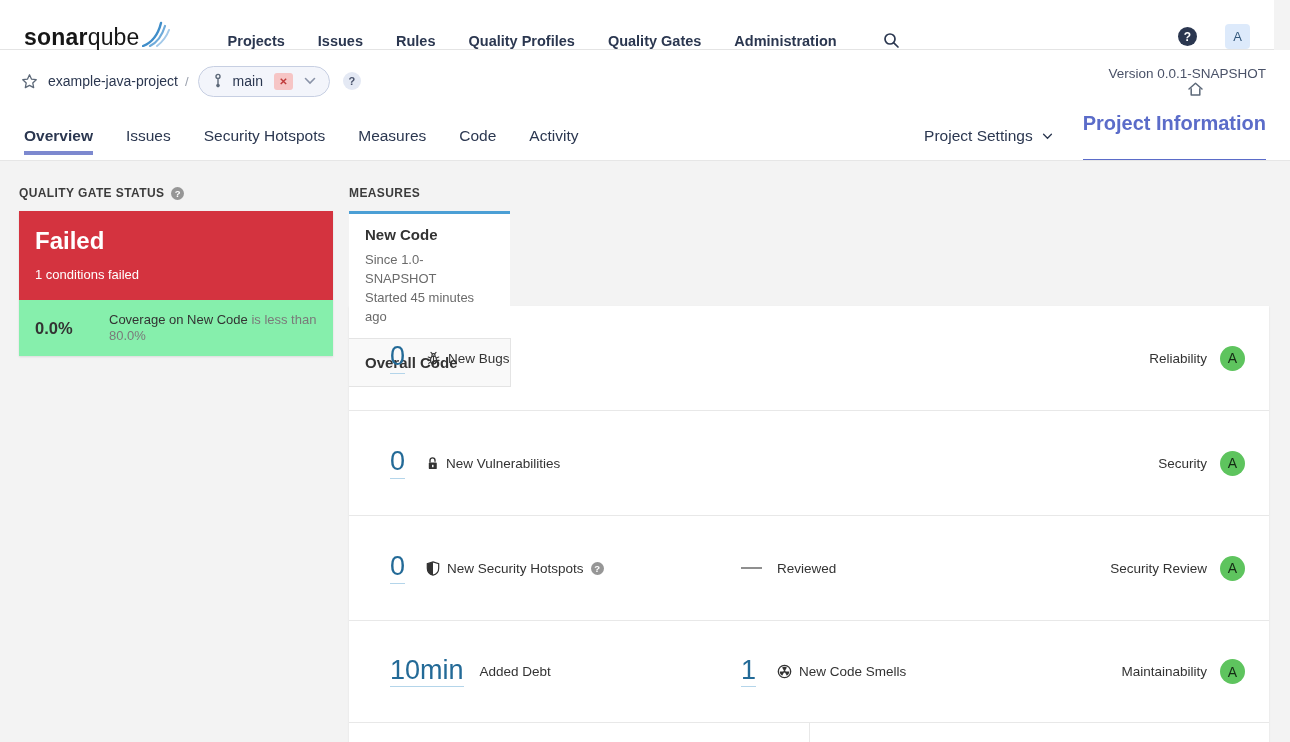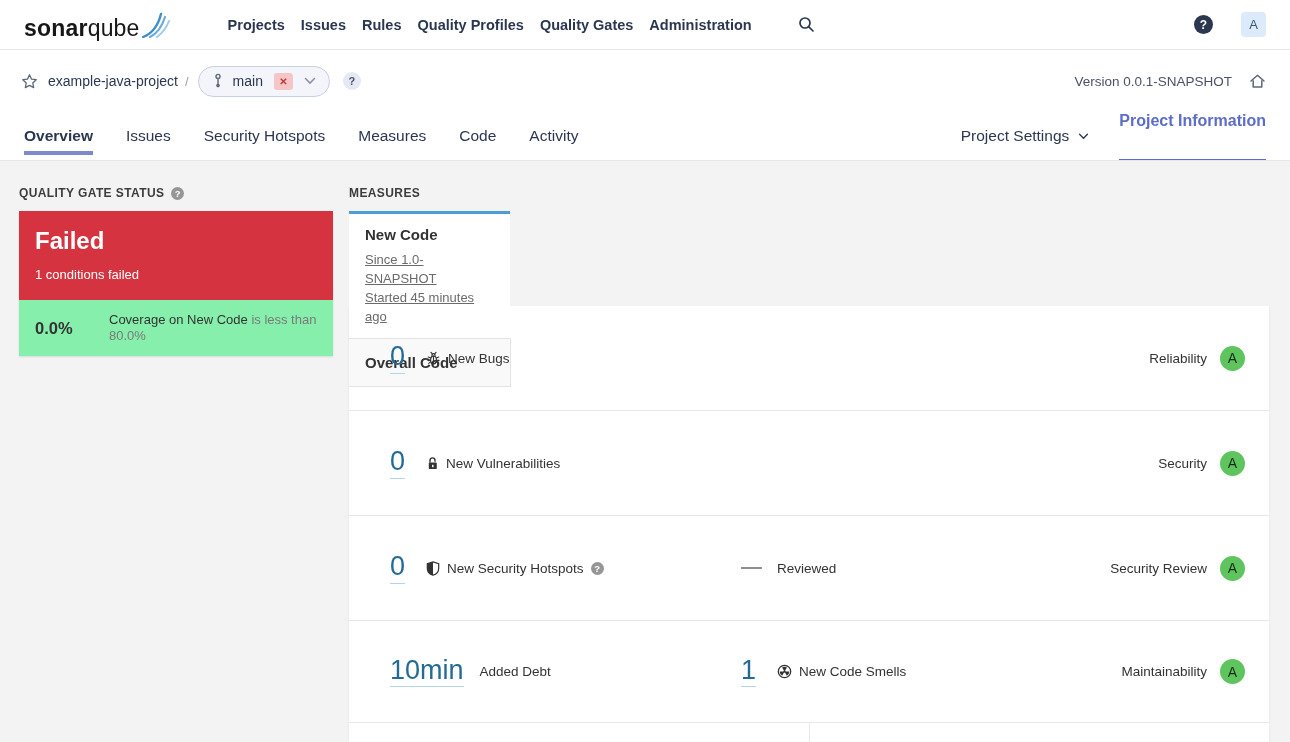--- a/index.html
+++ b/index.html
@@ -5,30 +5,30 @@
   * { margin:0; padding:0; box-sizing:border-box; }
   html,body { width:1290px; height:742px; overflow:hidden; }
   body {
     font-family:"Liberation Sans", sans-serif;
     background:#f3f3f3; color:#333; position:relative;
   }
   svg { display:block; }
 
   
   .topbar {
-    position:absolute; top:0; left:0; right:0; height:50px;
+    position:absolute; top:0; left:0; right:16px; height:50px;
     background:#fff; border-bottom:1px solid #e4e4e4;
-    display:flex; align-items:center; padding:0 24px;
+    display:flex; align-items:flex-end; padding:0 24px;
   }
   .logo { display:flex; align-items:flex-end; cursor:pointer; margin-right:56px; }
   .logo-text { font-size:23px; color:#161616; letter-spacing:0.2px; line-height:1; }
   .logo-bold { font-weight:700; }
   .logo-light { font-weight:400; }
   .logo-swoosh { margin-left:2px; margin-bottom:2px; }
-  .nav-links { display:flex; align-items:center; gap:16px; }
+  .nav-links { display:flex; align-items:center; gap:33px; }
   .nav-link { font-size:14.5px; font-weight:600; color:#2b3750; cursor:pointer; }
   .nav-search { margin-left:46px; cursor:pointer; }
   .top-right { margin-left:auto; display:flex; align-items:center; gap:28px; }
   .help-btn {
     width:19px; height:19px; border-radius:50%; background:#2b3750; color:#fff;
     font-size:12px; font-weight:700; display:flex; align-items:center; justify-content:center;
     cursor:pointer;
   }
   .avatar {
     width:25px; height:25px; border-radius:4px; background:#ddeafb; color:#33587c;
@@ -50,31 +50,31 @@
     width:19px; height:17px; border-radius:3px; background:#f6c5c5; color:#bf3a3a;
     font-size:10px; font-weight:700; display:flex; align-items:center; justify-content:center;
     cursor:pointer;
   }
   .branch-chevron { margin-left:11px; }
   .crumb-help {
     width:18px; height:18px; border-radius:50%; background:#e4e9f4; color:#49536b;
     font-size:11px; font-weight:700; display:flex; align-items:center; justify-content:center;
     margin-left:13px; cursor:pointer;
   }
-  .crumb-right { margin-left:auto; display:flex; align-items:center; }
+  .crumb-right { margin-left:auto; display:flex; align-items:center;flex-direction:column; }
   .version-label { font-size:13.5px; color:#4a5268; }
   .home-btn { margin-left:17px; cursor:pointer; display:flex; }
 
   .tabs-row { height:48px; display:flex; align-items:stretch; padding:0 24px; }
   .tab { position:relative; display:flex; align-items:center; margin-right:33px; font-size:15.5px; color:#2b3750; cursor:pointer; }
   .tab.active { font-weight:700; }
   .tab.active::after { content:''; position:absolute; left:0; right:0; bottom:5px; height:4px; background:#7d89cf; }
   .tabs-right { margin-left:auto; display:flex; gap:30px; }
   .proj-settings { display:flex; align-items:center; gap:9px; font-size:15.5px; color:#2b3750; cursor:pointer; }
-  .proj-info { font-size:16px; font-weight:700; color:#5b6cc9; border-bottom:1px solid #5b6cc9; padding-bottom:1px; cursor:pointer; }
+  .proj-info { font-size:20px; font-weight:700; color:#5b6cc9; border-bottom:1px solid #5b6cc9; padding-bottom:1px; cursor:pointer; }
 
   
   .content { position:absolute; top:161px; left:0; right:0; bottom:0; background:#f3f3f3; }
   .section-title { font-size:12px; font-weight:700; color:#3c3c3c; letter-spacing:0.4px; display:flex; align-items:center; gap:7px; height:20px; }
   .help-bubble {
     width:13px; height:13px; border-radius:50%; background:#969696; color:#fff;
     font-size:9.5px; font-weight:700; display:inline-flex; align-items:center; justify-content:center;
     cursor:pointer; flex:0 0 auto;
   }
 
@@ -91,21 +91,21 @@
   .qg-cond-rule { color:#7a7a7a; }
 
   
   .m-section { position:absolute; left:349px; top:22px; width:920px; }
   .m-tabs { margin-top:8px; display:flex; height:95px;flex-direction:column; }
   .m-tab-new {
     width:161px; background:#fff; border-top:3px solid #4b9fd5;
     padding:12px 16px; cursor:pointer;
   }
   .m-tab-title { font-size:15px; font-weight:700; color:#333; }
-  .m-tab-sub { font-size:13px; color:#6b6b6b; margin-top:8px; line-height:1.45;text-decoration:underline; }
+  .m-tab-sub { font-size:13px; color:#6b6b6b; margin-top:8px; line-height:1.45; }
   .m-tab-overall {
     width:162px; background:#f9f9f9; border:1px solid #e4e4e4; border-left:none;
     padding:15px 16px; cursor:pointer;
   }
   .m-panel { background:#fff; box-shadow:0 1px 2px rgba(0,0,0,0.08); }
   .m-row { position:relative; height:105px; border-bottom:1px solid #e8e8e8; }
   .row-left { position:absolute; left:41px; top:0; bottom:0; display:flex; align-items:center; }
   .row-mid { position:absolute; left:392px; top:0; bottom:0; display:flex; align-items:center;text-align:center; }
   .row-right { position:absolute; right:24px; top:0; bottom:0; display:flex; align-items:center; gap:13px; }
   .big-num { font-size:27px; color:#236a97; line-height:1.05; border-bottom:1px solid #b4d5ea; padding-bottom:2px; cursor:pointer; }

